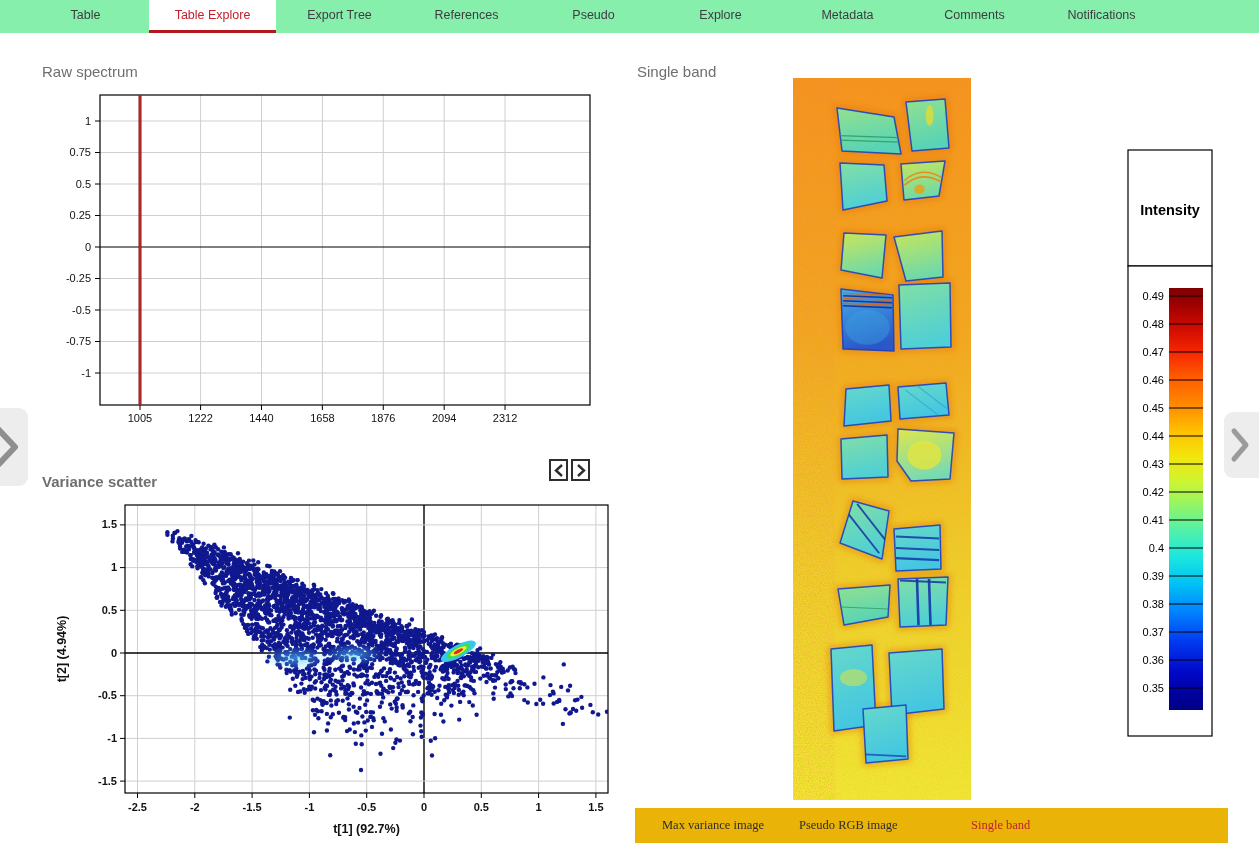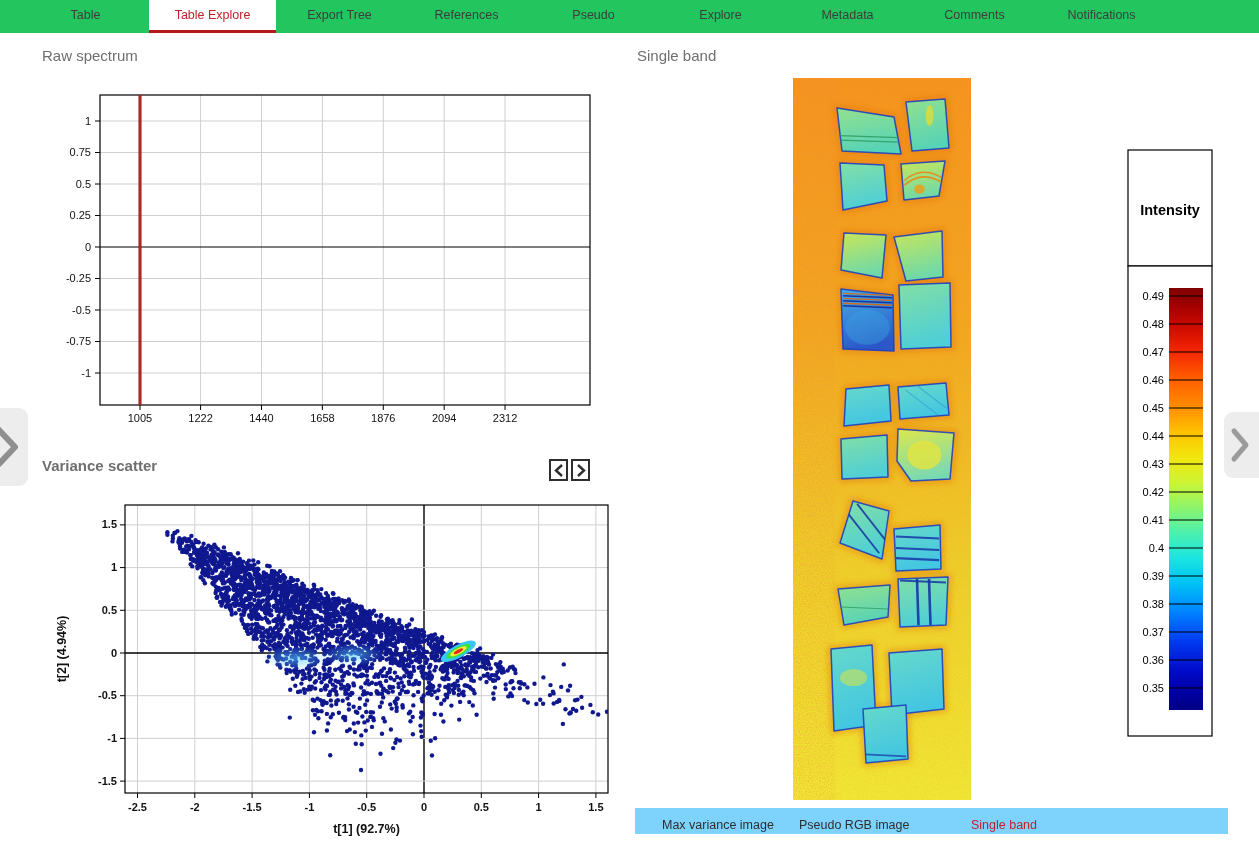--- a/index.html
+++ b/index.html
@@ -1,38 +1,38 @@
 <!DOCTYPE html>
 <html><head>
 <meta charset="utf-8">
 <style>
   html,body{margin:0;padding:0;background:#fff;}
   #root{position:relative;width:1259px;height:855px;background:#fff;overflow:hidden;
         font-family:"Liberation Sans",sans-serif;}
   
-  #tabbar{position:absolute;left:0;top:0;width:1259px;height:33px;background:#22c55e;
+  #tabbar{position:absolute;left:0;top:0;width:1259px;height:33px;background:#86efac;
           display:flex;align-items:stretch;}
   #tabbar .lead{width:22px;}
   .tab{width:127px;height:33px;box-sizing:border-box;display:flex;align-items:center;
        justify-content:center;font-size:12.5px;color:#3d3d3d;cursor:pointer;
        border-bottom:3px solid transparent;white-space:nowrap;}
   .tab.active{background:#fff;color:#c0212c;border-bottom-color:#b5171f;}
   
-  .heading{position:absolute;font-size:15px;color:#6f6f6f;}
+  .heading{position:absolute;font-size:15px;color:#6f6f6f;margin-top:16px;}
   
   .chart{position:absolute;}
   svg text{font-family:"Liberation Sans",sans-serif;}
   
   .edge-btn{position:absolute;background:#ededed;border-radius:9px;display:flex;
             align-items:center;justify-content:center;cursor:pointer;}
   
   .navsq{position:absolute;width:19px;height:22px;background:#fff;border:2px solid #2e2e2e;
          box-sizing:border-box;display:flex;align-items:center;justify-content:center;cursor:pointer;}
   
-  #footer{position:absolute;left:635px;top:808px;width:593px;height:26px;background:#7dd3fc;}
+  #footer{position:absolute;left:635px;top:808px;width:593px;height:35px;background:#eab308;font-family:Liberation Serif, serif;}
   .footer-btn{position:absolute;top:0;height:34px;display:flex;align-items:center;
               font-size:12.5px;color:#2e2e2e;cursor:pointer;white-space:nowrap;}
   .footer-btn.active{color:#c0212c;}
 </style>
 </head>
 <body>
 
 <div id="root">
 
   <div id="tabbar">

